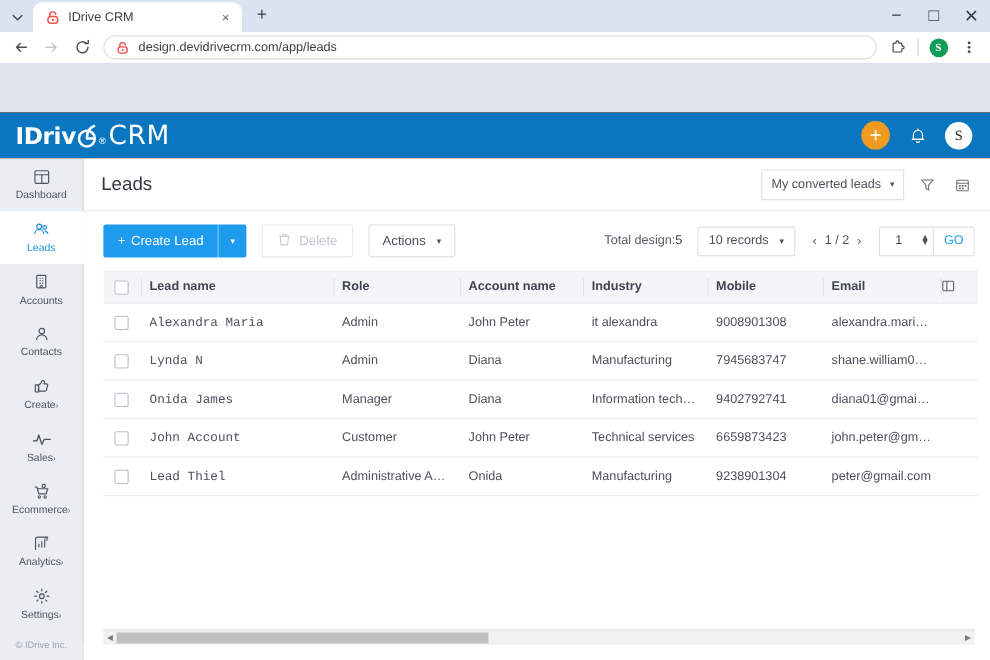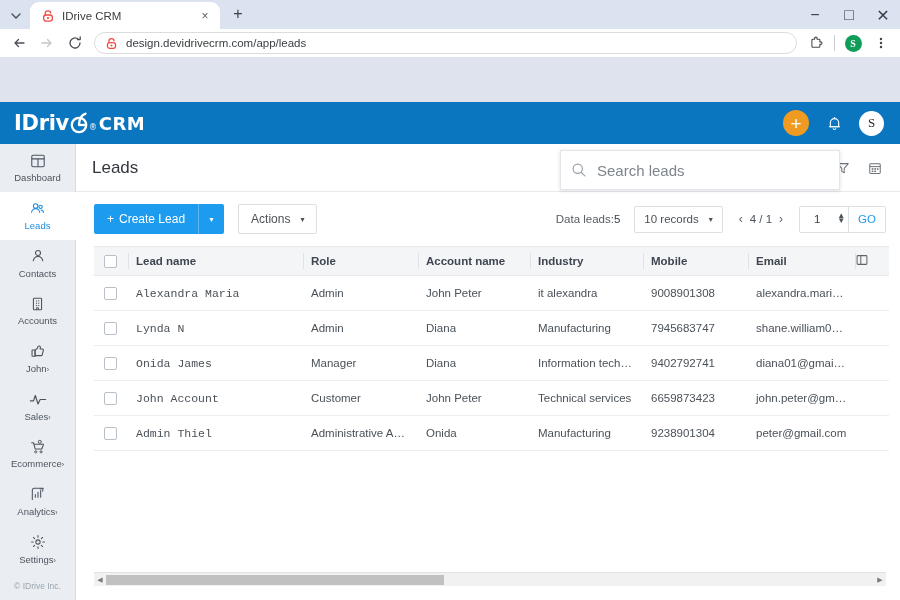--- a/index.html
+++ b/index.html
@@ -149,21 +149,21 @@
   }
   .logo-idrive {
     font-size: 21px; font-weight: bold;
   }
   .logo-e-wrap {
     position: relative;
     display: inline-block;
   }
   .logo-reg { font-size: 8px; vertical-align: super; }
   .logo-crm {
-    font-size: 18px; font-weight: bold;
+    font-size: 24px; font-weight: normal;
     letter-spacing: 0.5px;
     margin-left: 2px;
   }
   .header-spacer { flex: 1 1 auto; }
   .header-actions { display: flex; align-items: center; gap: 14px; }
   .add-btn {
     width: 26px; height: 26px; border-radius: 50%;
     background: #ef9b21;
     display: flex; align-items: center; justify-content: center;
     color: #fff; font-size: 19px; font-weight: 300;
@@ -615,47 +615,47 @@
               <circle cx="13" cy="6.6" r="1.9" fill="none" stroke="currentColor" stroke-width="1.2"></circle>
               <path d="M2.8 13.2 a4.6 4.6 0 0 1 9.2 0" fill="none" stroke="currentColor" stroke-width="1.2"></path>
               <path d="M13 10.2 a3.5 3.5 0 0 1 3.3 3" fill="none" stroke="currentColor" stroke-width="1.2"></path>
             </svg>
           </span>
           <span class="side-label"><span>Leads</span></span>
         </div>
 
         <div class="side-item">
           <span class="side-icon">
-            <svg width="16" height="16" viewBox="0 0 18 18">
-              <circle cx="9" cy="5.6" r="2.8" fill="none" stroke="currentColor" stroke-width="1.2"></circle>
-              <path d="M3.6 14.8 a5.4 5.4 0 0 1 10.8 0" fill="none" stroke="currentColor" stroke-width="1.2"></path>
-            </svg>
-          </span>
-          <span class="side-label"><span>Contacts</span></span>
-        </div>
-
-        <div class="side-item">
-          <span class="side-icon">
             <svg width="15" height="16" viewBox="0 0 16 18">
               <rect x="3.4" y="2.6" width="9.2" height="12.8" rx="0.8" fill="none" stroke="currentColor" stroke-width="1.2"></rect>
               <path d="M6.2 5.6 h1.4 M8.8 5.6 h1.2 M6.2 8.2 h1.4 M8.8 8.2 h1.2 M6.2 10.8 h1.4 M8.8 10.8 h1.2" stroke="currentColor" stroke-width="1.1"></path>
               <path d="M7 15.4 v-2.2 h2 v2.2" fill="none" stroke="currentColor" stroke-width="1.1"></path>
             </svg>
           </span>
           <span class="side-label"><span>Accounts</span></span>
+        </div>
+
+        <div class="side-item">
+          <span class="side-icon">
+            <svg width="16" height="16" viewBox="0 0 18 18">
+              <circle cx="9" cy="5.6" r="2.8" fill="none" stroke="currentColor" stroke-width="1.2"></circle>
+              <path d="M3.6 14.8 a5.4 5.4 0 0 1 10.8 0" fill="none" stroke="currentColor" stroke-width="1.2"></path>
+            </svg>
+          </span>
+          <span class="side-label"><span>Contacts</span></span>
         </div>
 
         <div class="side-item">
           <span class="side-icon">
             <svg width="16" height="16" viewBox="0 0 18 18">
               <path d="M5.8 15 V7.8 c1.8 -0.5 3 -2 3.3 -4 a1.5 1.5 0 0 1 2.6 1 c0 1 -0.4 1.9 -0.4 1.9 h2.6 a1.2 1.2 0 0 1 1.1 1.5 l-1.2 5 a1.4 1.4 0 0 1 -1.3 1 H5.8 Z" fill="none" stroke="currentColor" stroke-width="1.2" stroke-linejoin="round"></path>
               <rect x="2.3" y="7.8" width="3.3" height="7.2" rx="0.6" fill="none" stroke="currentColor" stroke-width="1.2"></rect>
             </svg>
           </span>
-          <span class="side-label"><span>John</span><span class="caret">›</span></span>
+          <span class="side-label"><span>Create</span><span class="caret">›</span></span>
         </div>
 
         <div class="side-item">
           <span class="side-icon">
             <svg width="18" height="15" viewBox="0 0 20 16">
               <path d="M1.5 9.5 H5 L7 3.5 L10 13 L12.4 8 H18.5" fill="none" stroke="currentColor" stroke-width="1.3" stroke-linecap="round" stroke-linejoin="round"></path>
             </svg>
           </span>
           <span class="side-label"><span>Sales</span><span class="caret">›</span></span>
         </div>
@@ -716,62 +716,62 @@
               <rect x="2" y="3.2" width="12" height="11" rx="1.1" fill="none" stroke="#6b7279" stroke-width="1.15"></rect>
               <path d="M2 6.4 H14" stroke="#6b7279" stroke-width="1.15"></path>
               <rect x="4.2" y="8.2" width="2" height="1.8" fill="#6b7279"></rect>
               <rect x="7.2" y="8.2" width="2" height="1.8" fill="#6b7279"></rect>
               <rect x="10.2" y="8.2" width="1.8" height="1.8" fill="#6b7279"></rect>
               <rect x="4.2" y="11" width="2" height="1.6" fill="#6b7279"></rect>
               <rect x="7.2" y="11" width="2" height="1.6" fill="#6b7279"></rect>
             </svg>
           </div>
 
-          <div class="search-overlay">
-            <span class="s-icon">
-              <svg width="16" height="16" viewBox="0 0 18 18">
-                <circle cx="7.6" cy="7.6" r="5.2" fill="none" stroke="#9aa1a9" stroke-width="1.35"></circle>
-                <path d="M11.6 11.6 L15.6 15.6" stroke="#9aa1a9" stroke-width="1.35" stroke-linecap="round"></path>
-              </svg>
-            </span>
-            <input class="search-input" type="text" placeholder="Search leads" style="">
-          </div>
         </div>
 
         <div class="action-bar">
           <div class="create-group">
             <button class="create-btn">
               <span>+</span>
               <span>Create Lead</span>
             </button>
             <div class="create-caret">
               <span>▾</span>
             </div>
           </div>
 
+          <button class="delete-btn">
+            <span>
+              <svg width="13" height="13" viewBox="0 0 16 16">
+                <path d="M3.4 4.6 H12.6 L11.8 13.4 a1 1 0 0 1 -1 0.9 H5.2 a1 1 0 0 1 -1 -0.9 Z" fill="none" stroke="#c2c7cd" stroke-width="1.15" stroke-linejoin="round"></path>
+                <path d="M2.4 4.6 H13.6 M6.2 4.6 V3.2 a0.8 0.8 0 0 1 0.8 -0.8 h2 a0.8 0.8 0 0 1 0.8 0.8 V4.6" fill="none" stroke="#c2c7cd" stroke-width="1.15" stroke-linejoin="round"></path>
+              </svg>
+            </span>
+            <span>Delete</span>
+          </button>
 
           <button class="actions-btn">
             <span>Actions</span>
             <span class="caret">▾</span>
           </button>
 
           <div class="ab-spacer"></div>
 
           <div class="total-leads">
-            <span>Data leads:</span><b>5</b>
+            <span>Total design:</span><b>5</b>
           </div>
 
           <div class="records-select">
             <span>10 records</span>
             <span class="caret">▾</span>
           </div>
 
           <div class="pager">
             <span class="pager-arrow">‹</span>
-            <span>4 / 1</span>
+            <span>1 / 2</span>
             <span class="pager-arrow">›</span>
           </div>
 
           <div class="goto">
             <input class="goto-input" type="text" value="1" style="">
             <div class="spinner">
               <span>▲</span>
               <span>▼</span>
             </div>
             <div class="goto-btn">GO</div>
@@ -845,21 +845,21 @@
                 <td class="leadname">John Account</td>
                 <td>Customer</td>
                 <td>John Peter</td>
                 <td>Technical services</td>
                 <td>6659873423</td>
                 <td>john.peter@gmail.co...</td>
                 <td></td>
               </tr>
               <tr>
                 <td class="col-check"><span class="cbox"></span></td>
-                <td class="leadname">Admin Thiel</td>
+                <td class="leadname">Lead Thiel</td>
                 <td>Administrative Assist...</td>
                 <td>Onida</td>
                 <td>Manufacturing</td>
                 <td>9238901304</td>
                 <td>peter@gmail.com</td>
                 <td></td>
               </tr>
             </tbody>
           </table>
         </div>

